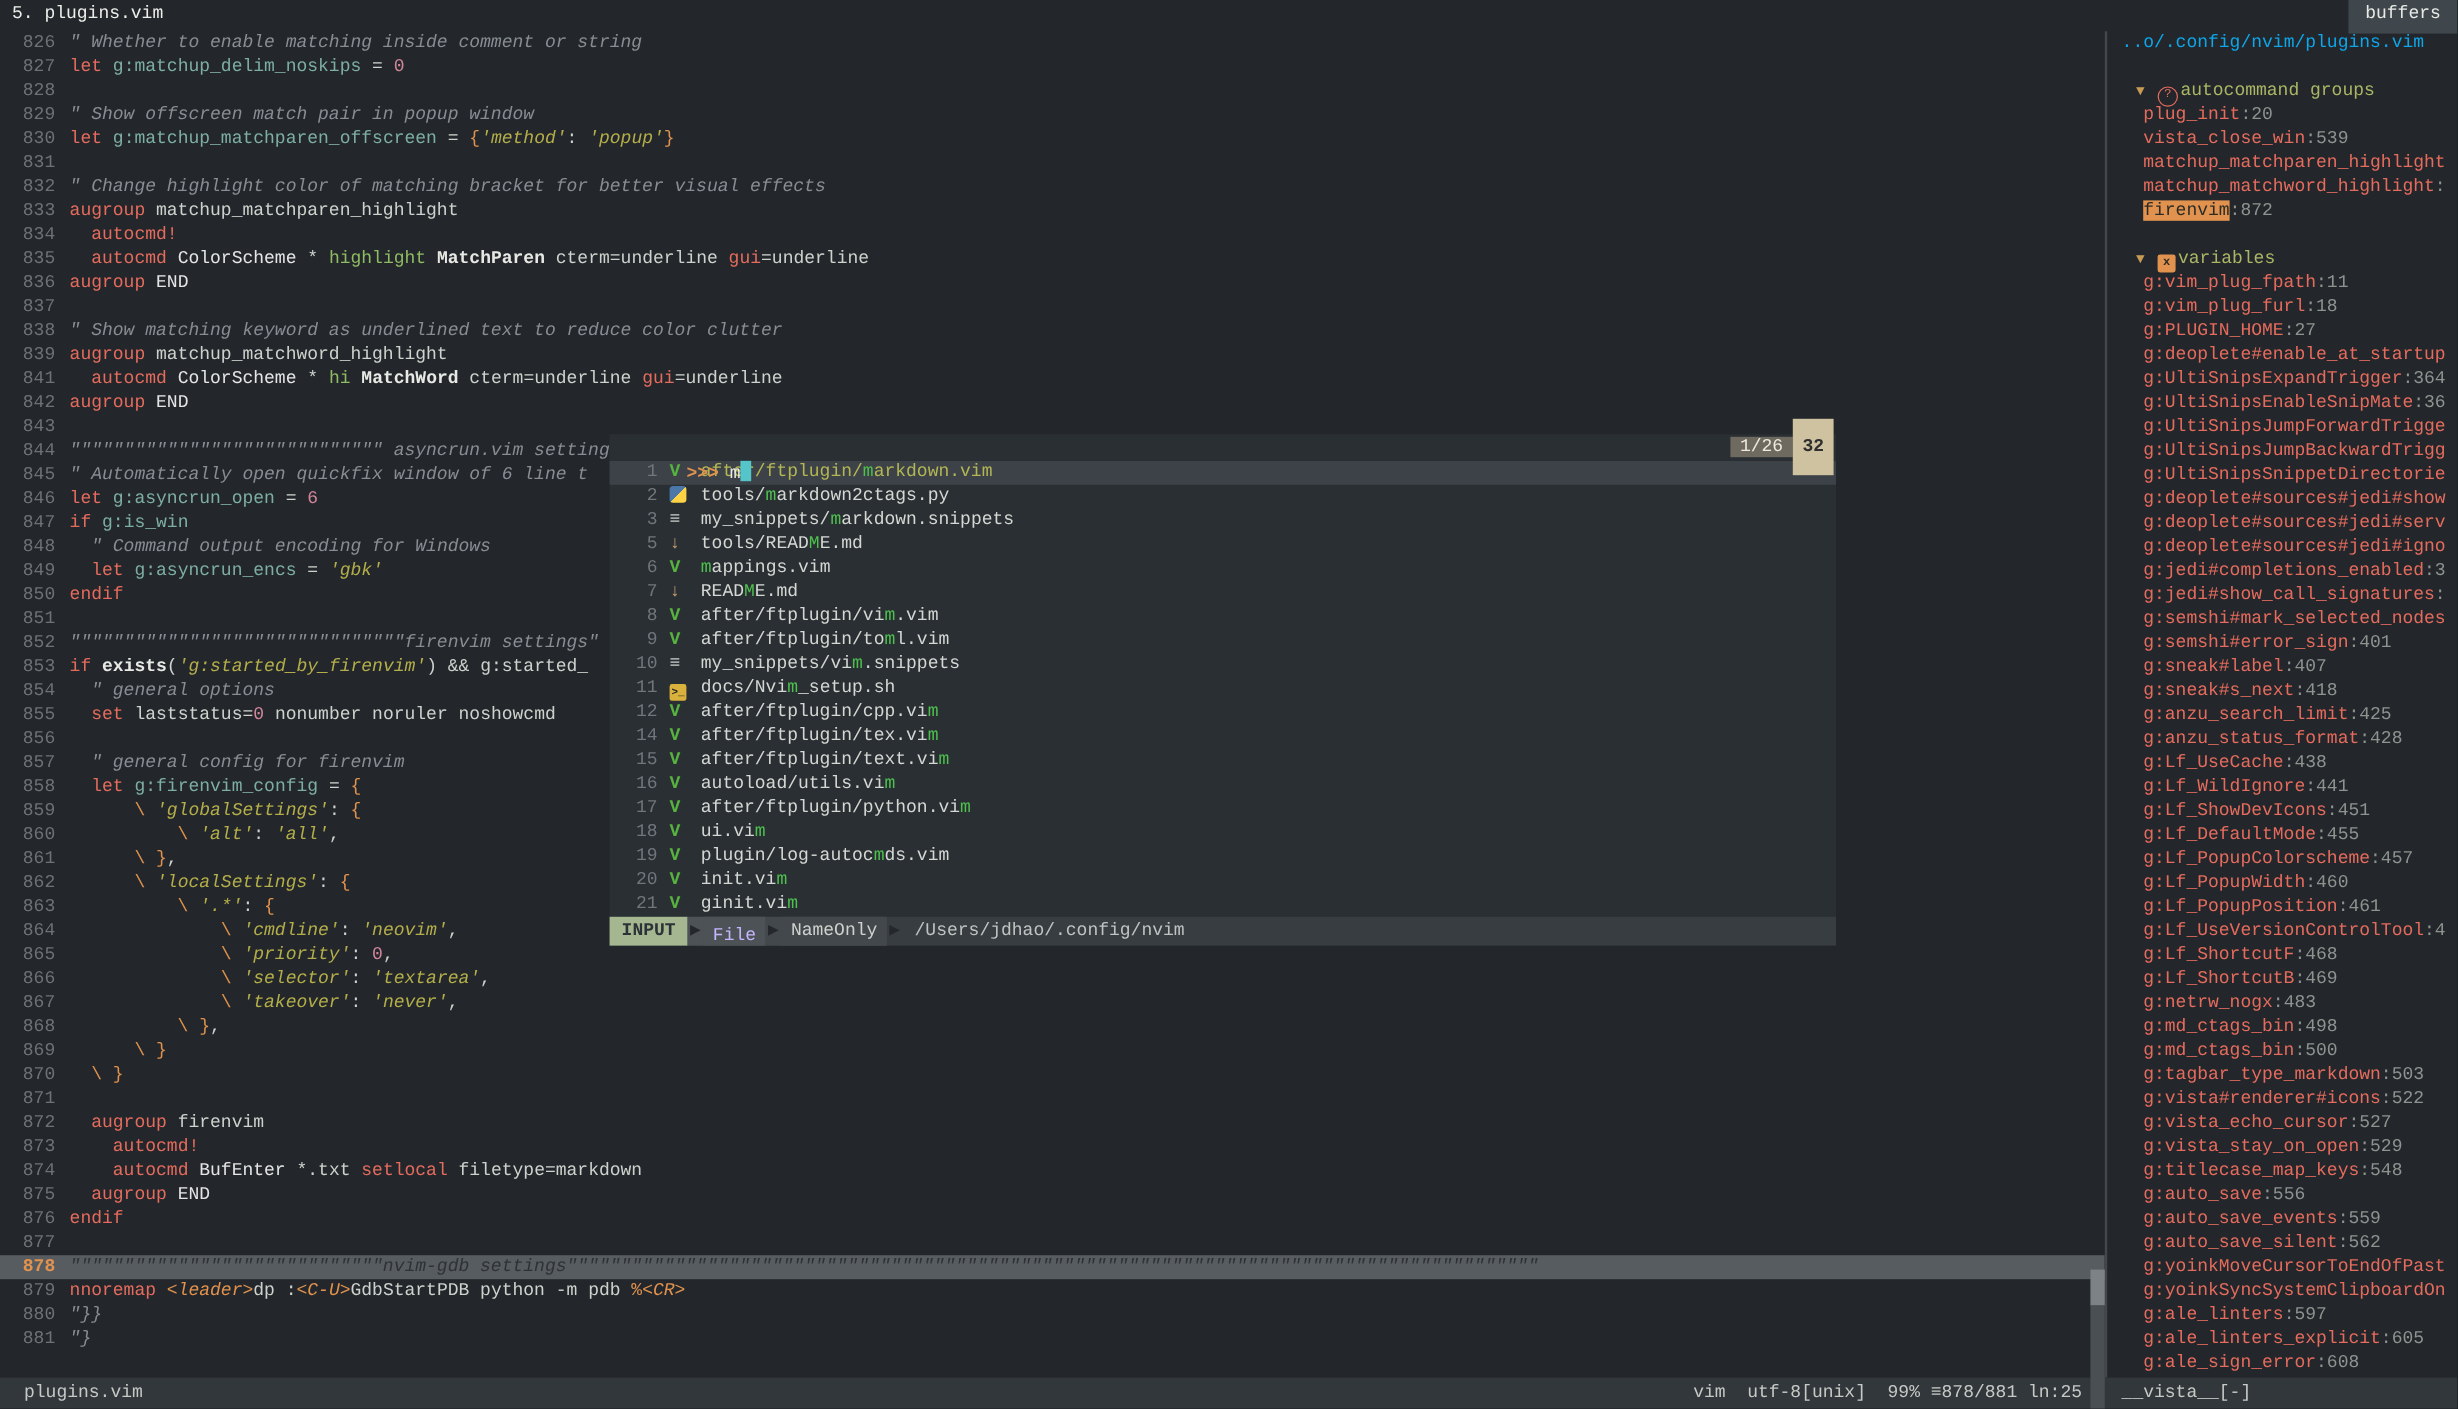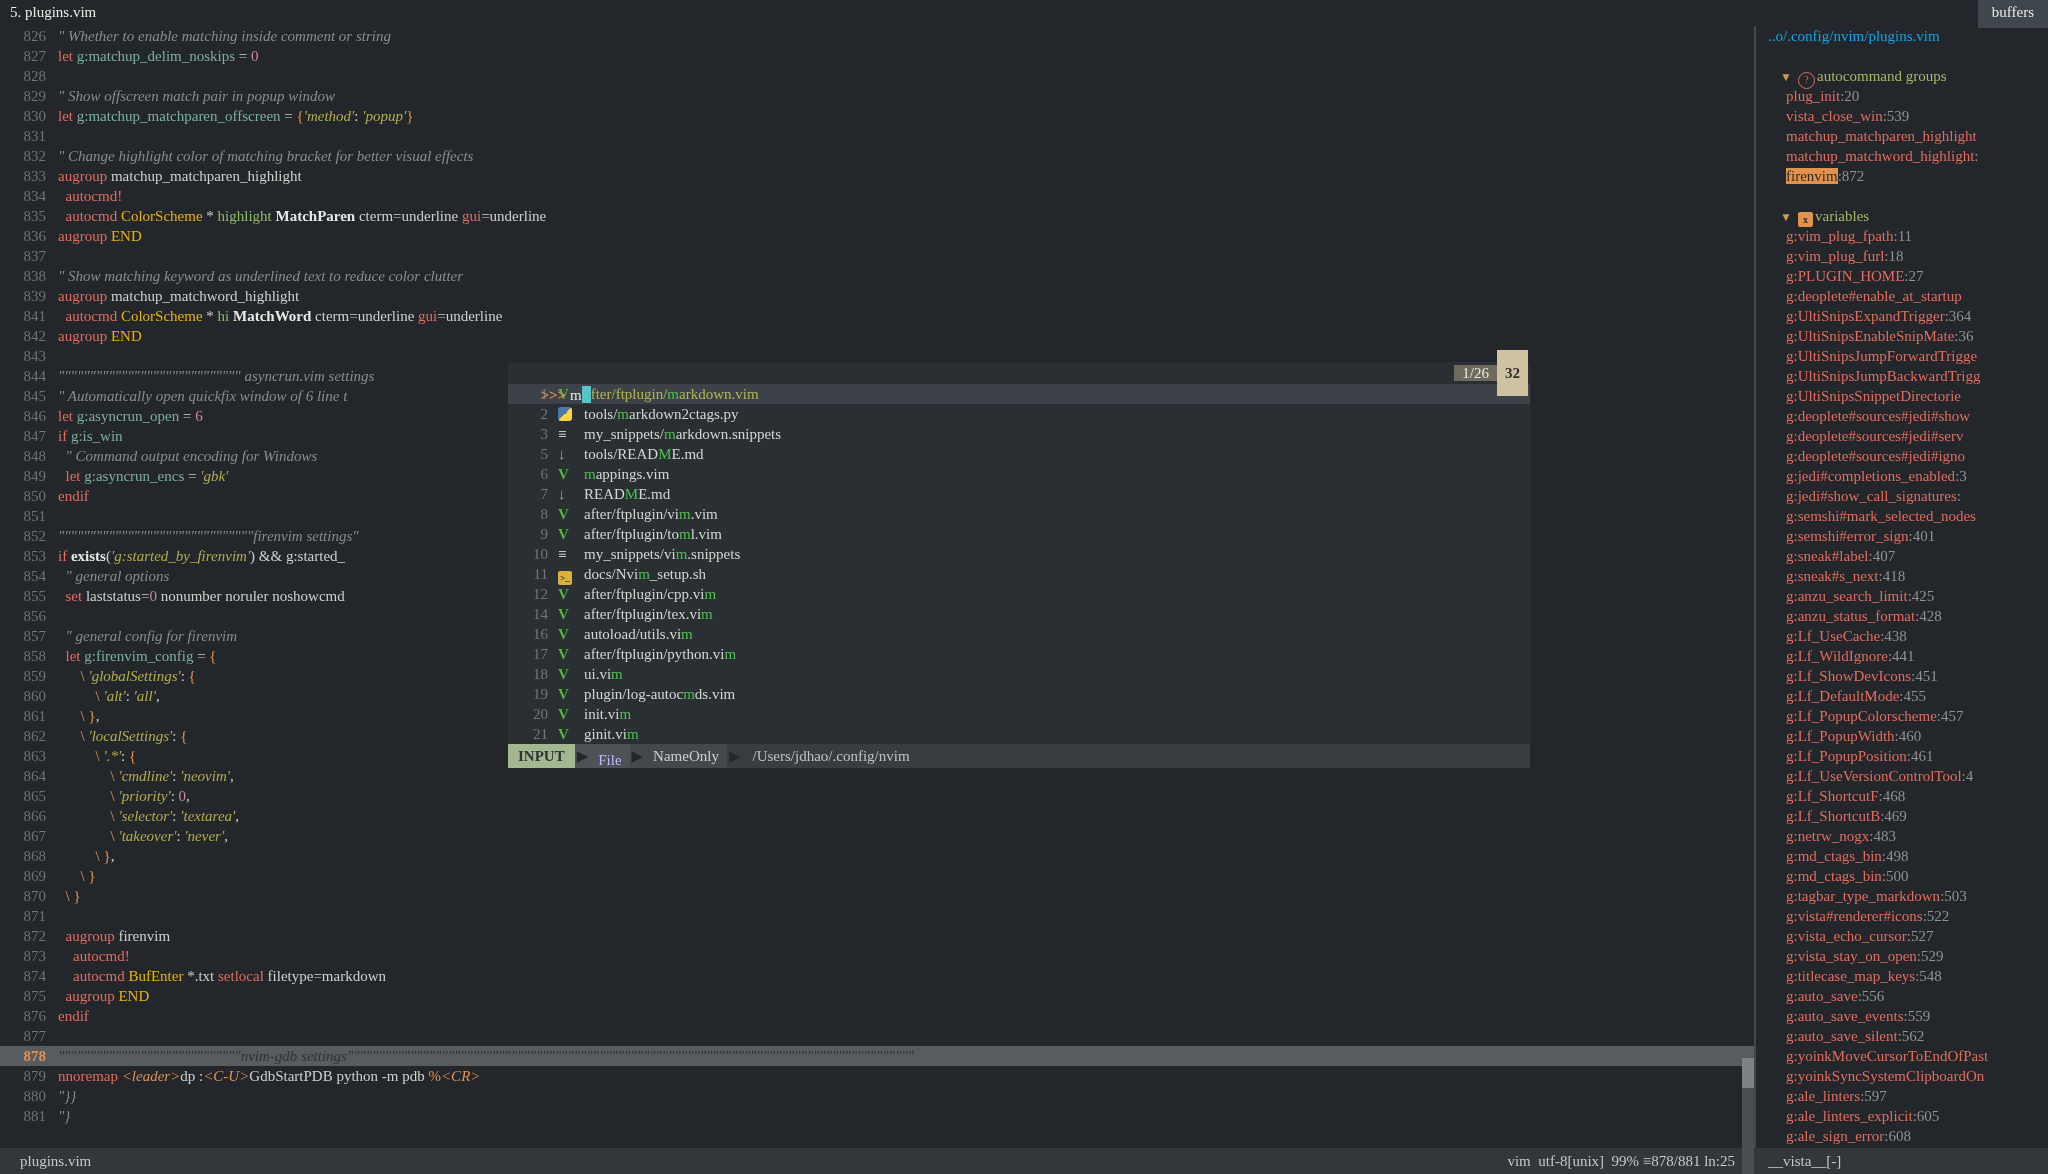--- a/index.html
+++ b/index.html
@@ -1,38 +1,38 @@
 <!DOCTYPE html>
 <html><head>
 <meta charset="utf-8">
 <style>
   html,body{margin:0;padding:0;background:#1c2024;}
   .screen{position:relative;width:2048px;height:1174px;background:#23272b;overflow:hidden;
-    font-family:Liberation Serif, serif;font-size:15px;line-height:20px;color:#ced2cc;}
+    font-family:Liberation Mono, monospace;font-size:15px;line-height:20px;color:#ced2cc;}
   
   .tabline{position:absolute;top:0;left:0;right:0;height:26px;background:#23272b;}
   .tab-active{position:absolute;left:10px;top:2px;color:#eceee9;}
   .tab-buffers{position:absolute;right:0;top:0;height:26px;padding:2px 14px 0 14px;background:#3f464c;color:#e8eae5;}
   
   .main{position:absolute;top:26px;left:0;width:1754px;height:1122px;overflow:hidden;}
   .eline{position:relative;height:20px;white-space:pre;}
   .lnum{display:inline-block;width:46px;text-align:right;padding-right:12px;color:#6d7277;}
   .ltext{white-space:pre;}
   .eline.cl{background:#575c61;}
   .eline.cl .lnum{color:#e1924e;font-weight:bold;}
   .tk-n{color:#ced2cc}
   .tk-c{color:#878d93;font-style:italic}
   .tk-k{color:#e56b5d}
   .tk-s{color:#b4ae4a;font-style:italic}
   .tk-t{color:#7daea3}
   .tk-p{color:#d3869b}
   .tk-o{color:#e1924e}
   .tk-oi{color:#e1924e;font-style:italic}
   .tk-g{color:#8fbb62}
-  .tk-y{color:#eab308}
+  .tk-y{color:#e5e5e5}
   .tk-w{color:#e7e9e4;font-weight:bold}
   .tk-d{color:#2e3236;font-style:italic}
   
   .vsep{position:absolute;top:26px;left:1754px;width:2px;height:1122px;background:#43484d;}
   .thumb-top{position:absolute;left:1742px;top:1058px;width:12px;height:30px;background:#7d8286;z-index:6;}
   .thumb-bot{position:absolute;left:1742px;top:1088px;width:12px;height:86px;background:#4a4f53;z-index:6;}
   
   .sidebar{position:absolute;top:26px;left:1756px;right:0;height:1122px;overflow:hidden;white-space:pre;}
   .srow{height:20px;padding-left:12px;white-space:pre;}
   .s-header{color:#0ea5e9;}
@@ -169,20 +169,21 @@
         <div class="prow"><span class="pnum">3</span><span class="picon"><span class="icon-snip">≡</span></span><span class="ppath"><span>my_snippets/</span><span class="pmatch">m</span><span>arkdown.snippets</span></span></div>
         <div class="prow"><span class="pnum">5</span><span class="picon"><span class="icon-md">↓</span></span><span class="ppath"><span>tools/READ</span><span class="pmatch">M</span><span>E.md</span></span></div>
         <div class="prow"><span class="pnum">6</span><span class="picon"><span class="icon-vim">V</span></span><span class="ppath"><span></span><span class="pmatch">m</span><span>appings.vim</span></span></div>
         <div class="prow"><span class="pnum">7</span><span class="picon"><span class="icon-md">↓</span></span><span class="ppath"><span>READ</span><span class="pmatch">M</span><span>E.md</span></span></div>
         <div class="prow"><span class="pnum">8</span><span class="picon"><span class="icon-vim">V</span></span><span class="ppath"><span>after/ftplugin/vi</span><span class="pmatch">m</span><span>.vim</span></span></div>
         <div class="prow"><span class="pnum">9</span><span class="picon"><span class="icon-vim">V</span></span><span class="ppath"><span>after/ftplugin/to</span><span class="pmatch">m</span><span>l.vim</span></span></div>
         <div class="prow"><span class="pnum">10</span><span class="picon"><span class="icon-snip">≡</span></span><span class="ppath"><span>my_snippets/vi</span><span class="pmatch">m</span><span>.snippets</span></span></div>
         <div class="prow"><span class="pnum">11</span><span class="picon"><span class="icon-sh">&gt;_</span></span><span class="ppath"><span>docs/Nvi</span><span class="pmatch">m</span><span>_setup.sh</span></span></div>
         <div class="prow"><span class="pnum">12</span><span class="picon"><span class="icon-vim">V</span></span><span class="ppath"><span>after/ftplugin/cpp.vi</span><span class="pmatch">m</span><span></span></span></div>
         <div class="prow"><span class="pnum">14</span><span class="picon"><span class="icon-vim">V</span></span><span class="ppath"><span>after/ftplugin/tex.vi</span><span class="pmatch">m</span><span></span></span></div>
+        <div class="prow"><span class="pnum">15</span><span class="picon"><span class="icon-vim">V</span></span><span class="ppath"><span>after/ftplugin/text.vi</span><span class="pmatch">m</span><span></span></span></div>
         <div class="prow"><span class="pnum">16</span><span class="picon"><span class="icon-vim">V</span></span><span class="ppath"><span>autoload/utils.vi</span><span class="pmatch">m</span><span></span></span></div>
         <div class="prow"><span class="pnum">17</span><span class="picon"><span class="icon-vim">V</span></span><span class="ppath"><span>after/ftplugin/python.vi</span><span class="pmatch">m</span><span></span></span></div>
         <div class="prow"><span class="pnum">18</span><span class="picon"><span class="icon-vim">V</span></span><span class="ppath"><span>ui.vi</span><span class="pmatch">m</span><span></span></span></div>
         <div class="prow"><span class="pnum">19</span><span class="picon"><span class="icon-vim">V</span></span><span class="ppath"><span>plugin/log-autoc</span><span class="pmatch">m</span><span>ds.vim</span></span></div>
         <div class="prow"><span class="pnum">20</span><span class="picon"><span class="icon-vim">V</span></span><span class="ppath"><span>init.vi</span><span class="pmatch">m</span><span></span></span></div>
         <div class="prow"><span class="pnum">21</span><span class="picon"><span class="icon-vim">V</span></span><span class="ppath"><span>ginit.vi</span><span class="pmatch">m</span><span></span></span></div>
       </div>
     <div class="pstatus">
       <span class="ps-mode">INPUT</span>
       <span class="seg1wrap"><span class="ps-sep">▶</span><span class="ps-seg1">File</span></span>

